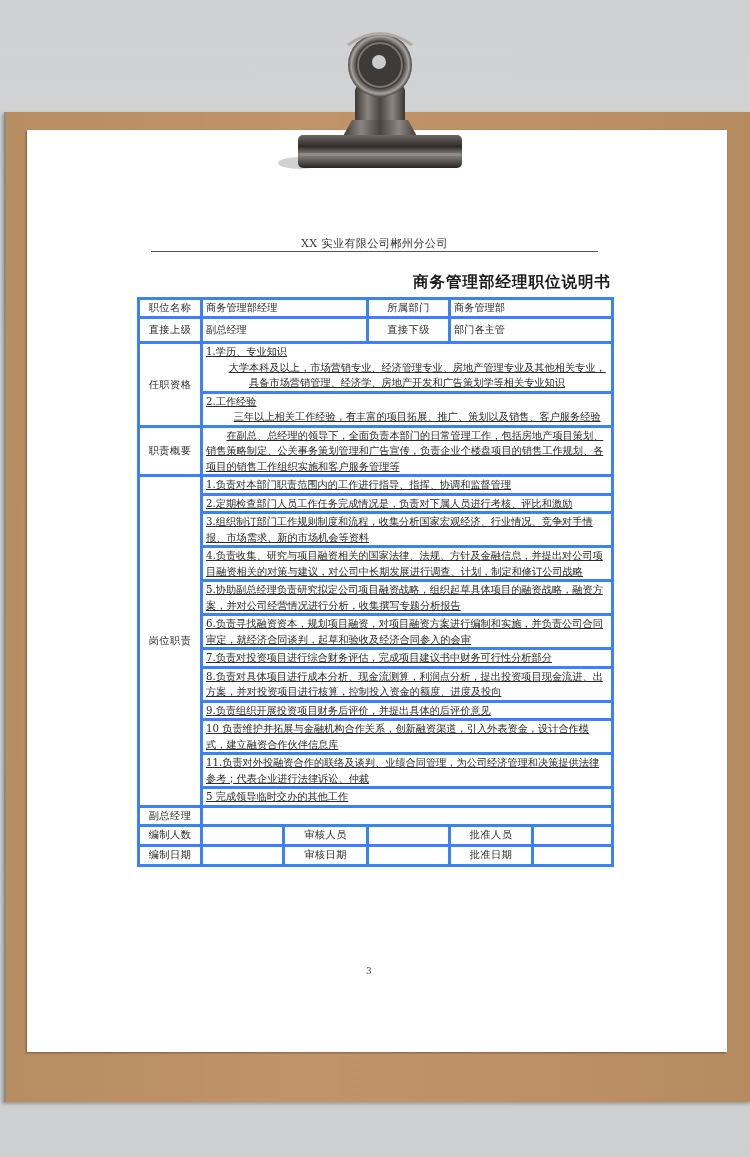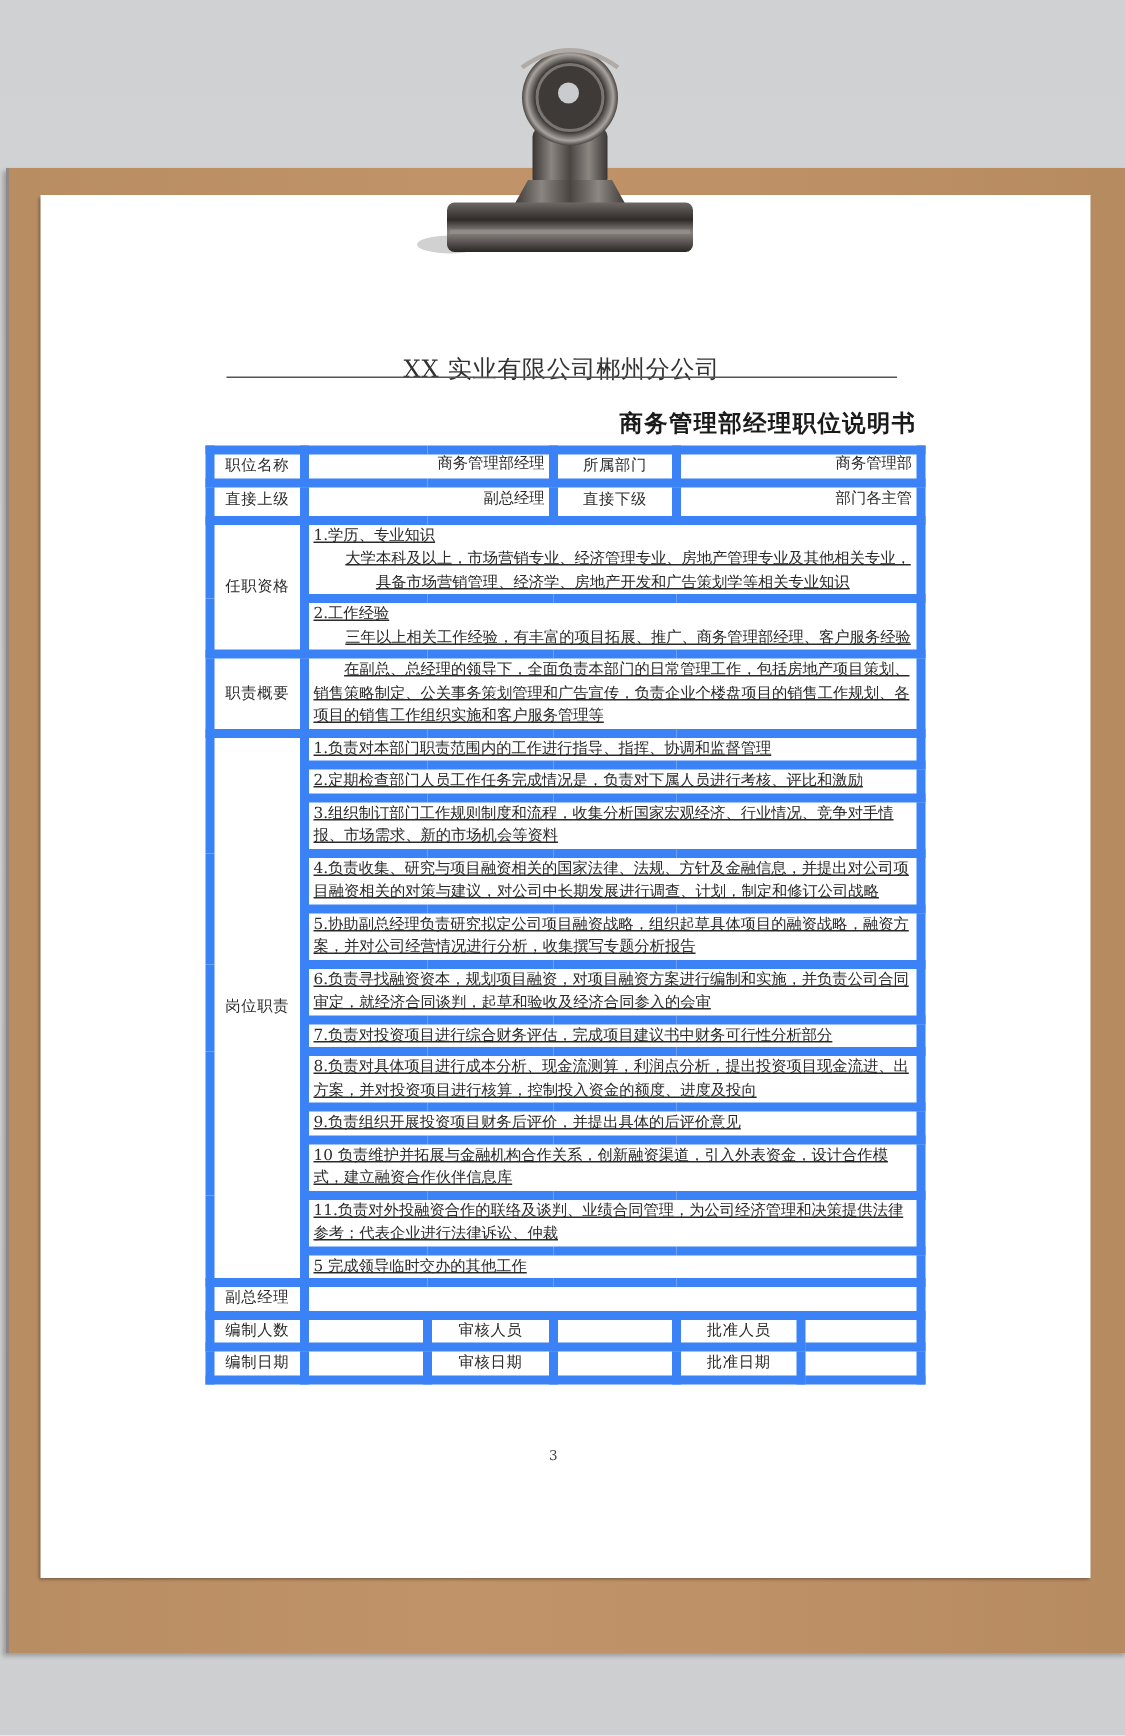--- a/index.html
+++ b/index.html
@@ -19,37 +19,37 @@
     background:#ffffff;
     box-shadow: -1px 1px 2px rgba(0,0,0,0.35);
   }
   .clip { position:absolute; left:0; top:0; width:750px; height:175px; pointer-events:none; }
   .header-line {
     position:absolute; left:151px; top:251px; width:447px; height:0;
     border-top:1.5px solid #555;
   }
   .company {
     position:absolute; left:151px; top:236px; width:447px; text-align:center;
-    font-size:16px; color:#333; letter-spacing:0.5px;
+    font-size:11px; color:#333; letter-spacing:0.5px;
   }
   .title {
     position:absolute; left:137px; top:272px; width:474px; text-align:right;
     font-family: "DejaVu Sans", "Liberation Sans", sans-serif;
     font-weight:bold; font-size:15.5px; color:#1a1a1a; letter-spacing:1px;
   }
   table.form {
     position:absolute; left:137px; top:297px; width:474px;
     border-collapse:collapse; table-layout:fixed;
     font-size:10.2px; color:#2a2a2a;
   }
   table.form td {
-    border:6px solid #3b82f6; padding:0 3px; line-height:15.5px; vertical-align:middle;
+    border:3px solid #3b82f6; padding:0 3px; line-height:15.5px; vertical-align:middle;
   }
   td.lbl { text-align:center; letter-spacing:0.5px; }
-  td.val { text-align:right;font-family:Liberation Mono, monospace; }
+  td.val { text-align:left; }
   td.txt { text-align:left; padding:1px 4px;text-decoration:underline; }
   .indent { text-indent:2em;text-align:center; }
   .pagenum {
     position:absolute; left:366px; top:966px; font-size:9px; color:#444;
   }
 </style>
 </head>
 <body>
 
 <div class="board"></div>
@@ -117,21 +117,21 @@
   <tr>
     <td class="lbl" rowspan="2">任职资格</td>
     <td class="txt" colspan="5">
       <div>1.学历、专业知识</div>
       <div class="indent">大学本科及以上，市场营销专业、经济管理专业、房地产管理专业及其他相关专业，具备市场营销管理、经济学、房地产开发和广告策划学等相关专业知识</div>
     </td>
   </tr>
   <tr>
     <td class="txt" colspan="5">
       <div>2.工作经验</div>
-      <div class="indent">三年以上相关工作经验，有丰富的项目拓展、推广、商务管理部经理、客户服务经验</div>
+      <div class="indent">三年以上相关工作经验，有丰富的项目拓展、推广、策划以及销售、客户服务经验</div>
     </td>
   </tr>
   <tr>
     <td class="lbl">职责概要</td>
     <td class="txt indent" colspan="5">在副总、总经理的领导下，全面负责本部门的日常管理工作，包括房地产项目策划、销售策略制定、公关事务策划管理和广告宣传，负责企业个楼盘项目的销售工作规划、各项目的销售工作组织实施和客户服务管理等</td>
   </tr>
   <tr>
     <td class="lbl" rowspan="12">岗位职责</td>
     <td class="txt" colspan="5">1.负责对本部门职责范围内的工作进行指导、指挥、协调和监督管理</td>
   </tr>

